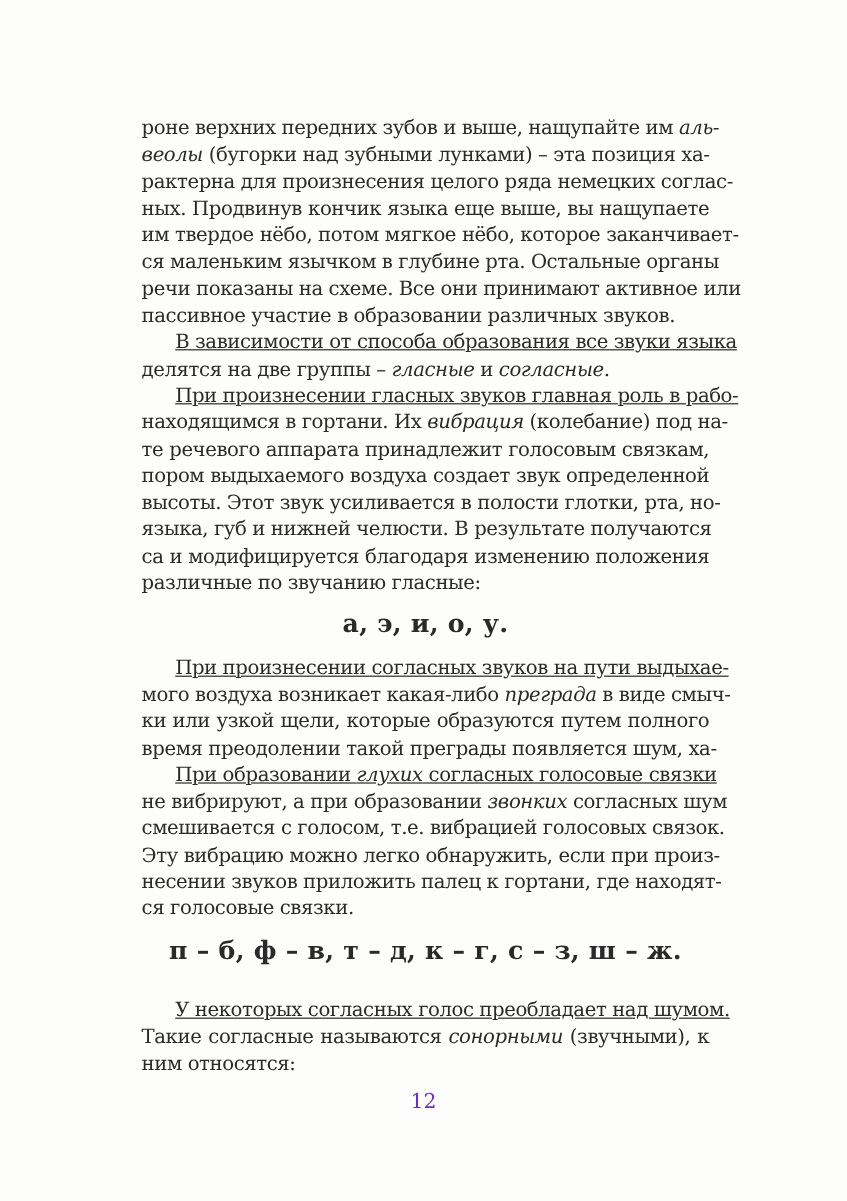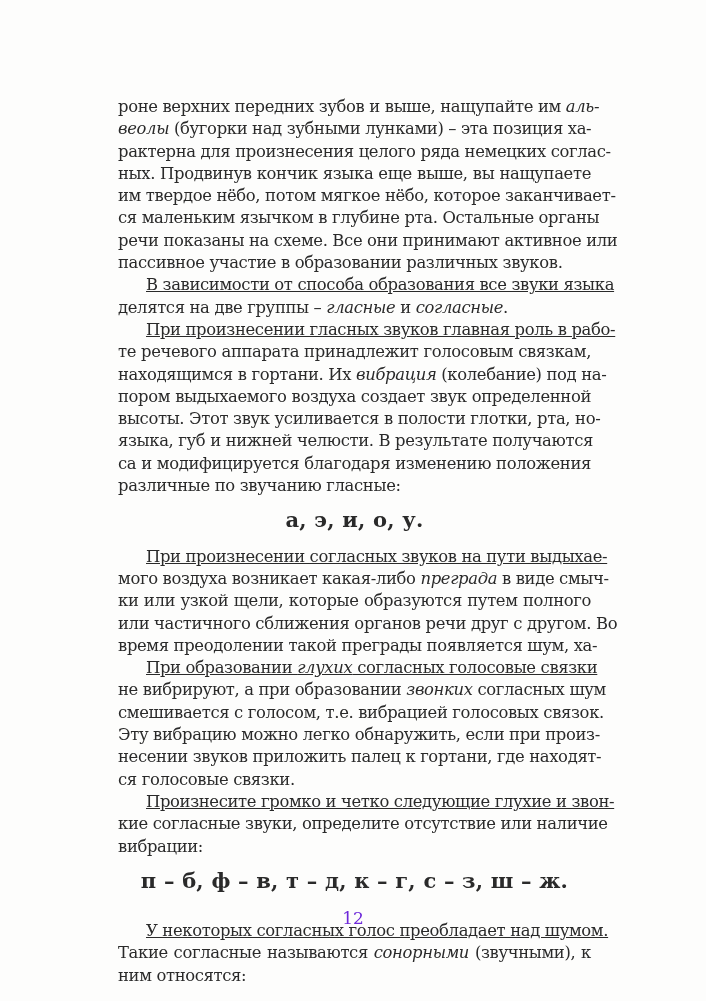--- a/index.html
+++ b/index.html
@@ -47,48 +47,42 @@
       <span class="line">ся маленьким язычком в глубине рта. Остальные органы</span>
       <span class="line">речи показаны на схеме. Все они принимают активное или</span>
       <span class="line last">пассивное участие в образовании различных звуков.</span>
     </div>
   <div>
       <span class="line indent">В зависимости от способа образования все звуки языка</span>
       <span class="line last">делятся на две группы – <i>гласные</i> и <i>согласные</i>.</span>
     </div>
   <div>
       <span class="line indent">При произнесении гласных звуков главная роль в рабо-</span>
+      <span class="line">находящимся в гортани. Их <i>вибрация</i> (колебание) под на-</span>
       <span class="line">те речевого аппарата принадлежит голосовым связкам,</span>
-      <span class="line">находящимся в гортани. Их <i>вибрация</i> (колебание) под на-</span>
       <span class="line">пором выдыхаемого воздуха создает звук определенной</span>
       <span class="line">высоты. Этот звук усиливается в полости глотки, рта, но-</span>
       <span class="line">языка, губ и нижней челюсти. В результате получаются</span>
       <span class="line">са и модифицируется благодаря изменению положения</span>
       <span class="line last">различные по звучанию гласные:</span>
     </div>
   <div class="centered gap-before gap-after" style="height:22.3px;margin-top:12px;margin-bottom:14px;">а, э, и, о, у.</div>
   <div>
       <span class="line indent">При произнесении согласных звуков на пути выдыхае-</span>
       <span class="line">мого воздуха возникает какая-либо <i>преграда</i> в виде смыч-</span>
       <span class="line">ки или узкой щели, которые образуются путем полного</span>
-      <span class="line">или частичного сближения органов речи друг с другом. Во</span>
       <span class="line">время преодолении такой преграды появляется шум, ха-</span>
     </div>
   <div>
       <span class="line indent">При образовании <i>глухих</i> согласных голосовые связки</span>
       <span class="line">не вибрируют, а при образовании <i>звонких</i> согласных шум</span>
       <span class="line">смешивается с голосом, т.е. вибрацией голосовых связок.</span>
       <span class="line">Эту вибрацию можно легко обнаружить, если при произ-</span>
       <span class="line">несении звуков приложить палец к гортани, где находят-</span>
       <span class="line last">ся голосовые связки.</span>
-    </div>
-  <div>
-      <span class="line indent">Произнесите громко и четко следующие глухие и звон-</span>
-      <span class="line">кие согласные звуки, определите отсутствие или наличие</span>
-      <span class="line last">вибрации:</span>
     </div>
   <div class="centered" style="height:22.3px;margin-top:12px;margin-bottom:28px;">п – б, ф – в, т – д, к – г, с – з, ш – ж.</div>
   <div>
       <span class="line indent">У некоторых согласных голос преобладает над шумом.</span>
       <span class="line">Такие согласные называются <i>сонорными</i> (звучными), к</span>
       <span class="line last">ним относятся:</span>
     </div>
 
 </div>
 

